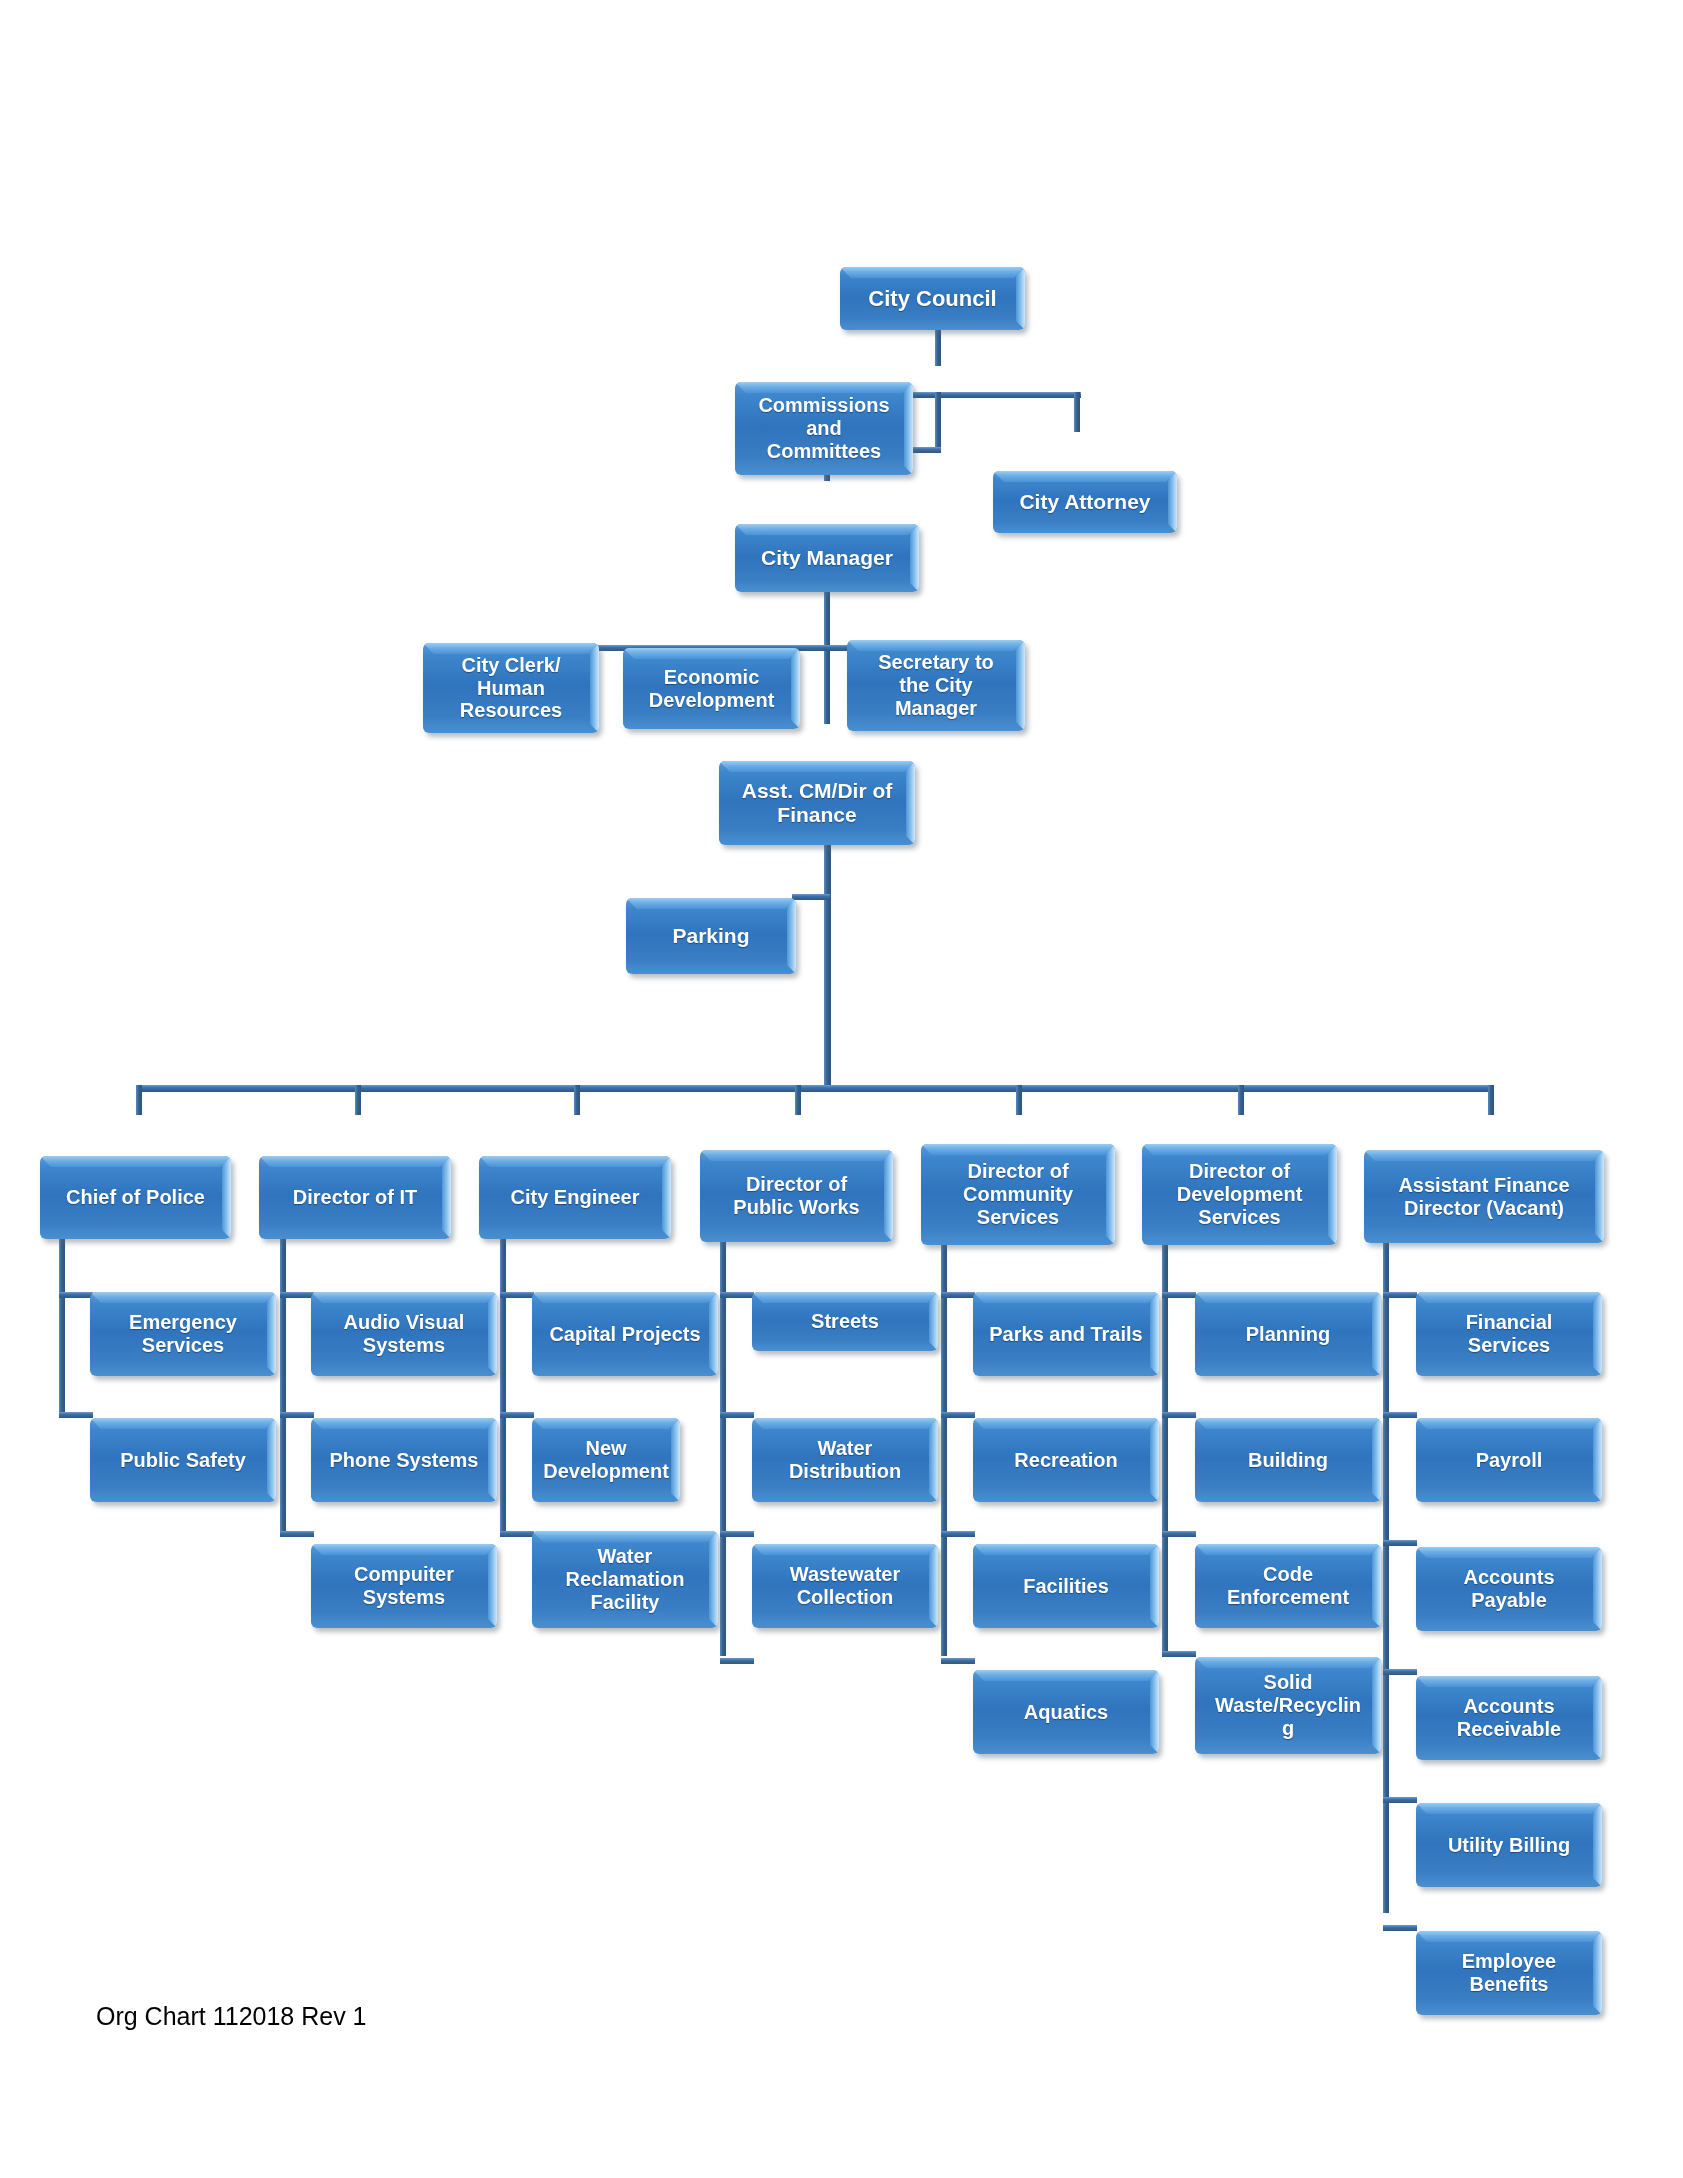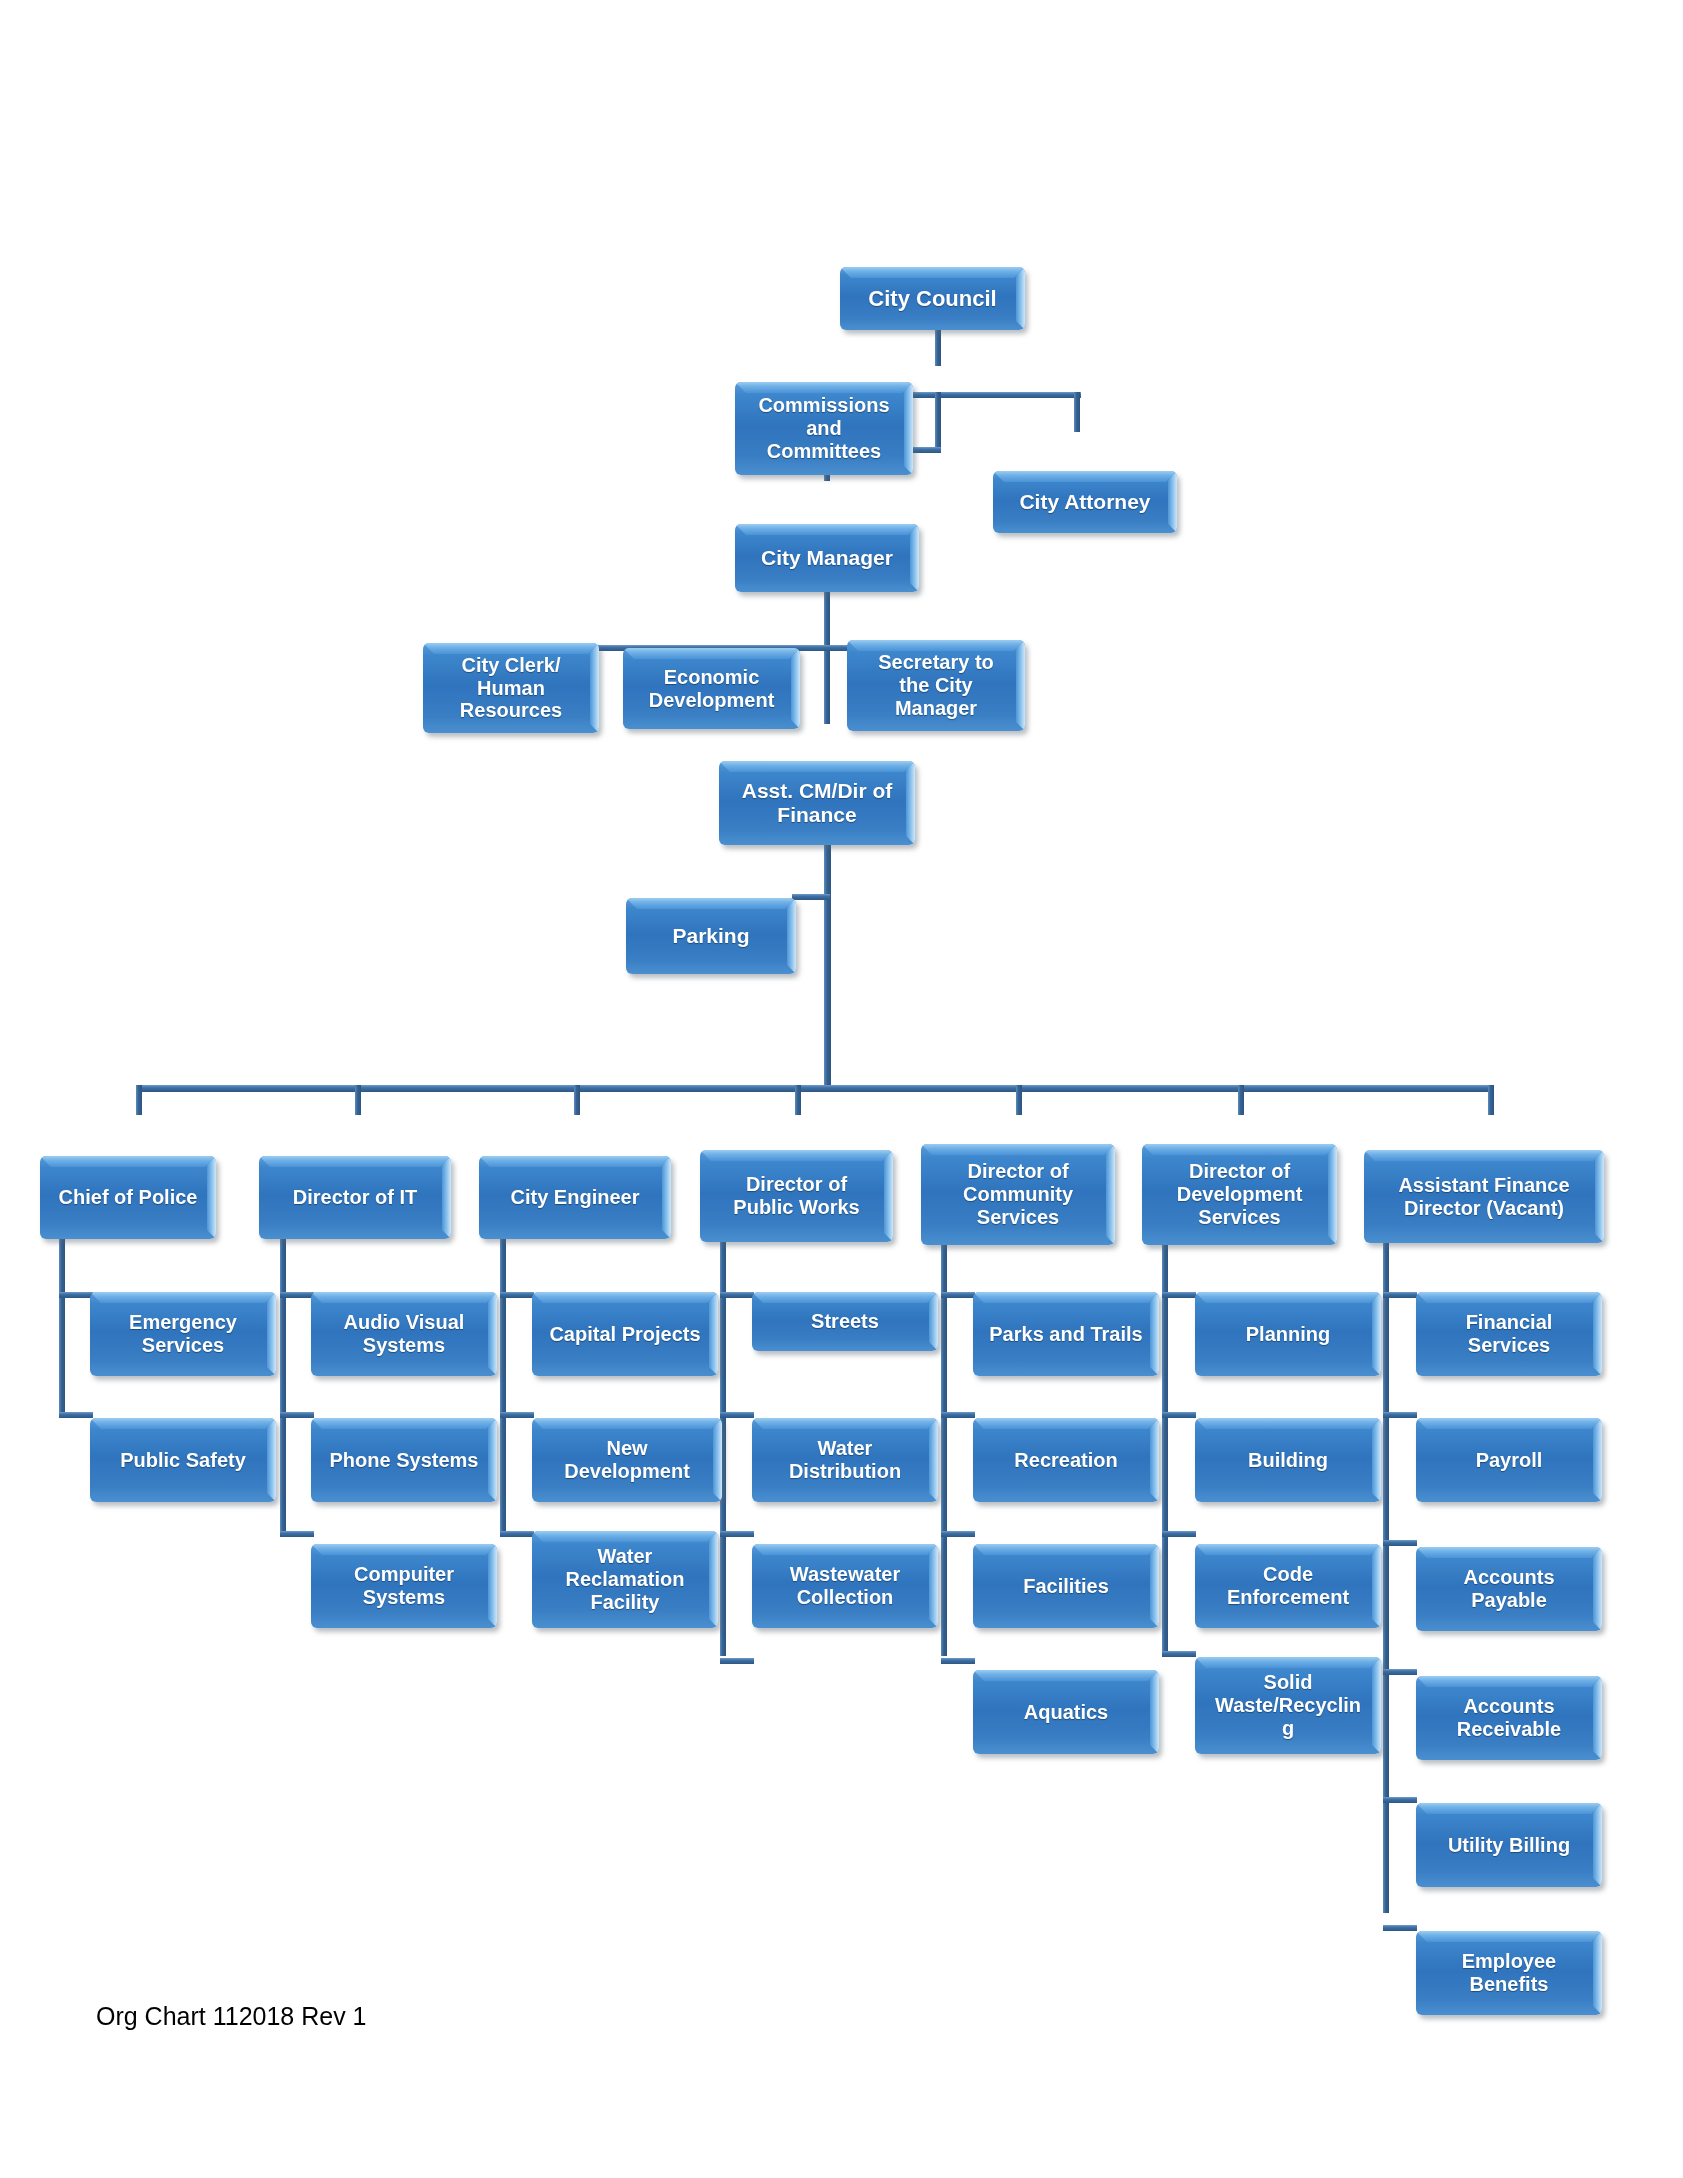--- a/index.html
+++ b/index.html
@@ -202,21 +202,21 @@
   <div class="box" style="left:847px;top:599px;width:178px;height:91px;">
     <span class="lbl" style="font-size:20px;">Secretary to
 the City
 Manager</span>
   </div>
 
   <div class="box" style="left:626px;top:857px;width:170px;height:76px;">
     <span class="lbl" style="font-size:21px;">Parking</span>
   </div>
 
-  <div class="box" style="left:40px;top:1115px;width:176px;height:83px;">
+  <div class="box" style="left:40px;top:1115px;width:191px;height:83px;">
     <span class="lbl" style="font-size:20px;">Chief of Police</span>
   </div>
 
   <div class="box" style="left:259px;top:1115px;width:192px;height:83px;">
     <span class="lbl" style="font-size:20px;">Director of IT</span>
   </div>
 
   <div class="box" style="left:479px;top:1115px;width:192px;height:83px;">
     <span class="lbl" style="font-size:20px;">City Engineer</span>
   </div>
@@ -259,21 +259,21 @@
     <span class="lbl" style="font-size:20px;">Phone Systems</span>
   </div>
   <div class="box" style="left:311px;top:1503px;width:186px;height:84px;">
     <span class="lbl" style="font-size:20px;">Compuiter
 Systems</span>
   </div>
 
   <div class="box" style="left:532px;top:1251px;width:186px;height:84px;">
     <span class="lbl" style="font-size:20px;">Capital Projects</span>
   </div>
-  <div class="box" style="left:532px;top:1377px;width:190px;height:84px;">
+  <div class="box" style="left:532px;top:1377px;width:148px;height:84px;">
     <span class="lbl" style="font-size:20px;">New
 Development</span>
   </div>
   <div class="box" style="left:532px;top:1490px;width:186px;height:97px;">
     <span class="lbl" style="font-size:20px;">Water
 Reclamation
 Facility</span>
   </div>
 
   <div class="box" style="left:752px;top:1251px;width:186px;height:59px;align-items:center;">

